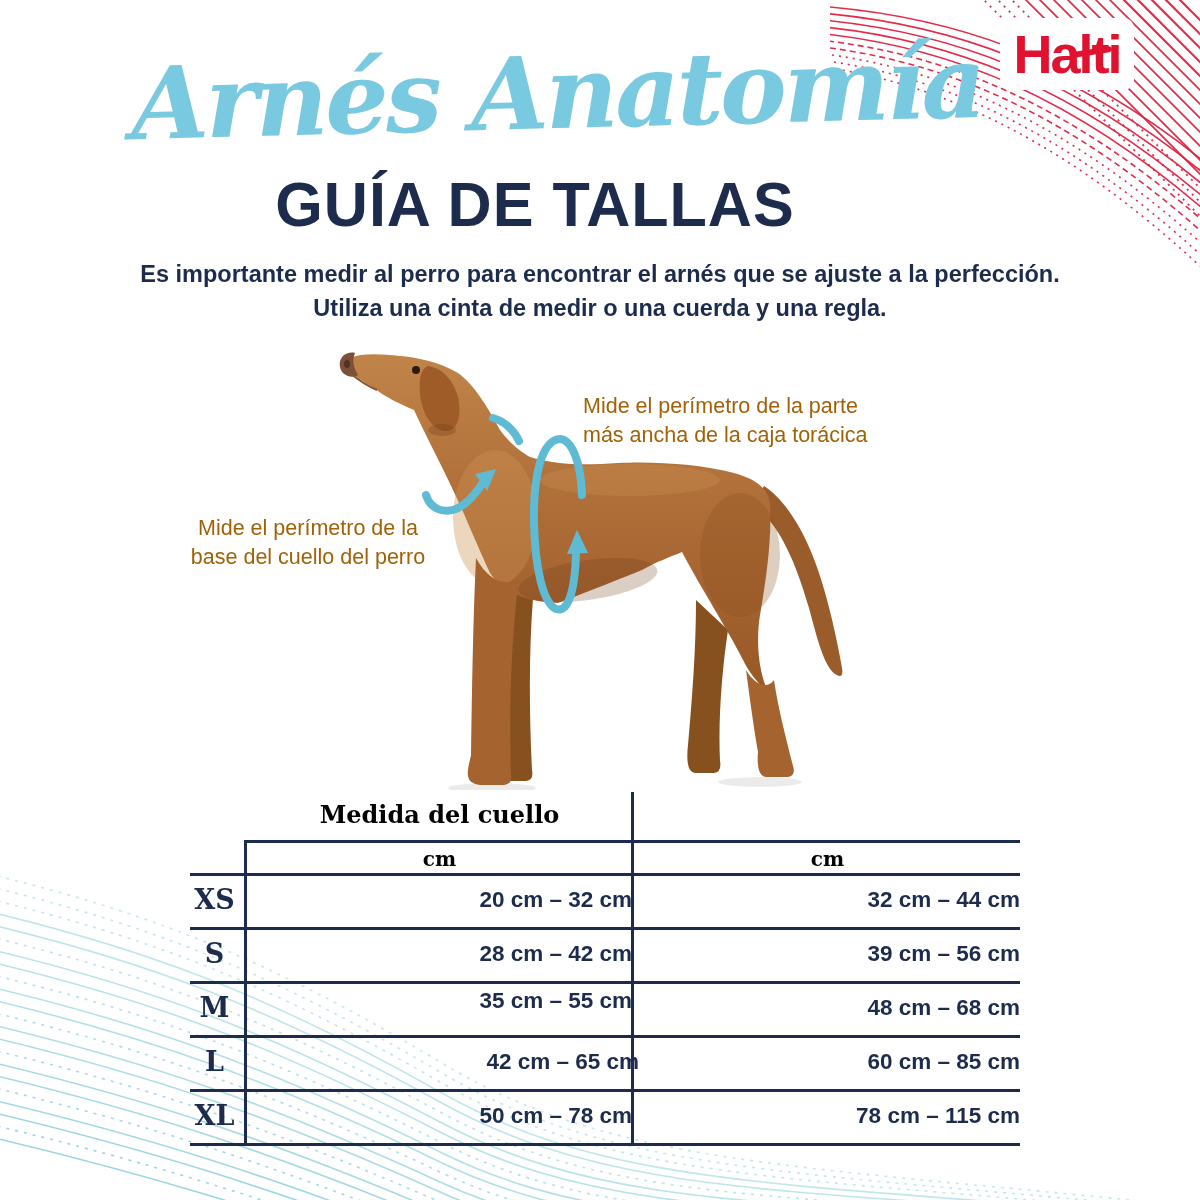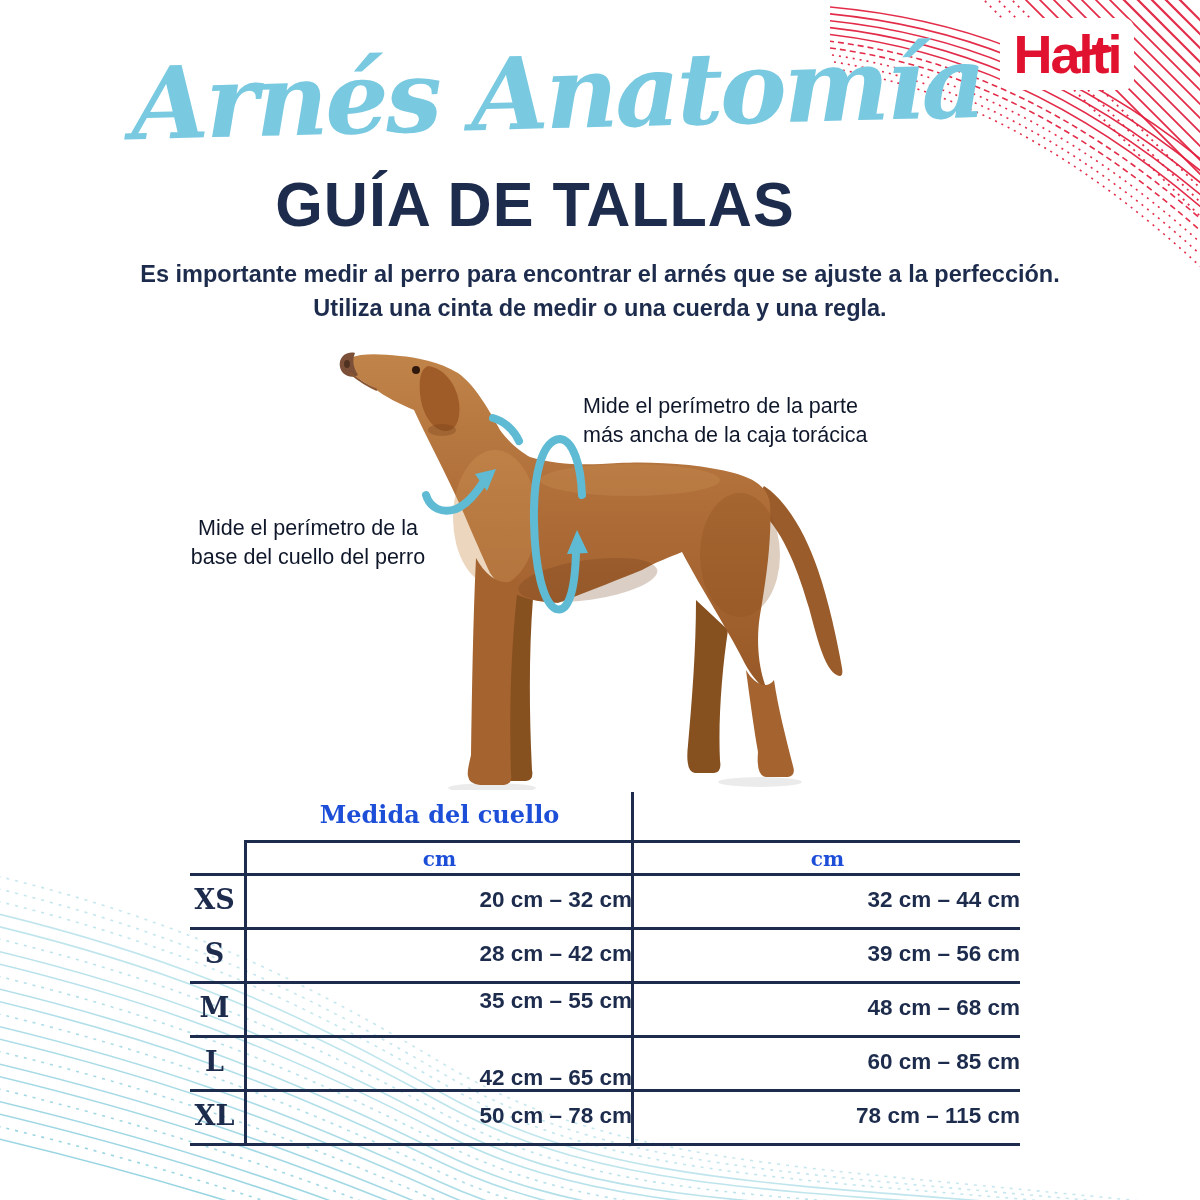--- a/index.html
+++ b/index.html
@@ -24,28 +24,28 @@
   #script-title span{display:inline-block;font-family:"DejaVu Serif",serif;font-style:italic;
       font-weight:bold;font-size:100px;color:#79C9E0;transform:translateX(-43px) rotate(-1.5deg);
       letter-spacing:-3px;}
   #main-title{top:168px;left:0;width:1070px;text-align:center;font-weight:bold;font-size:63px;
       color:#1D2C4D;letter-spacing:1px;transform:scaleX(.97);}
   #intro{top:257px;left:0;width:1200px;text-align:center;font-weight:bold;font-size:23.5px;
       line-height:34px;color:#1D2C4D;}
 
   
   #dog{left:330px;top:340px;width:550px;height:450px;}
-  .note{font-size:21.5px;line-height:29px;color:#0f172a;}
+  .note{font-size:21.5px;line-height:29px;color:#a16207;}
   #note-chest{left:583px;top:392px;text-align:left;}
   #note-neck{left:176px;top:514px;width:264px;text-align:center;}
 
   
   #size-table{left:185px;top:792px;width:840px;height:358px;}
   .tline{position:absolute;background:#1D2C4D;}
-  .th{position:absolute;font-family:"DejaVu Serif",serif;font-weight:bold;color:#1d4ed8;
+  .th{position:absolute;font-family:"DejaVu Serif",serif;font-weight:bold;color:#000000;
       text-align:center;}
   .col-neck{left:62px;width:385px;}
   .col-chest{left:450px;width:385px;}
   .size-label{position:absolute;left:0;width:59px;text-align:center;height:54px;line-height:54px;
       font-family:"DejaVu Serif",serif;font-weight:bold;font-size:27px;color:#1D2C4D;}
   .val{position:absolute;height:54px;line-height:54px;text-align:right;font-weight:bold;
       font-size:22.5px;color:#1D2C4D;}
 </style>
 </head>
 <body>
@@ -200,20 +200,20 @@
     <div class="size-label" style="top:81px;">XS</div>
     <div class="val col-neck" style="top:81px;">20 cm – 32 cm</div>
     <div class="val col-chest" style="top:81px;">32 cm – 44 cm</div>
     <div class="size-label" style="top:135px;">S</div>
     <div class="val col-neck" style="top:135px;">28 cm – 42 cm</div>
     <div class="val col-chest" style="top:135px;">39 cm – 56 cm</div>
     <div class="size-label" style="top:189px;">M</div>
     <div class="val col-neck" style="top:182px;">35 cm – 55 cm</div>
     <div class="val col-chest" style="top:189px;">48 cm – 68 cm</div>
     <div class="size-label" style="top:243px;">L</div>
-    <div class="val col-neck" style="top:259px;">42 cm – 65 cm</div>
+    <div class="val col-neck" style="top:243px;padding-left:7px;">42 cm – 65 cm</div>
     <div class="val col-chest" style="top:243px;">60 cm – 85 cm</div>
     <div class="size-label" style="top:297px;">XL</div>
     <div class="val col-neck" style="top:297px;">50 cm – 78 cm</div>
     <div class="val col-chest" style="top:297px;">78 cm – 115 cm</div>
   </div>
 
 </div>
 
 </body></html>

